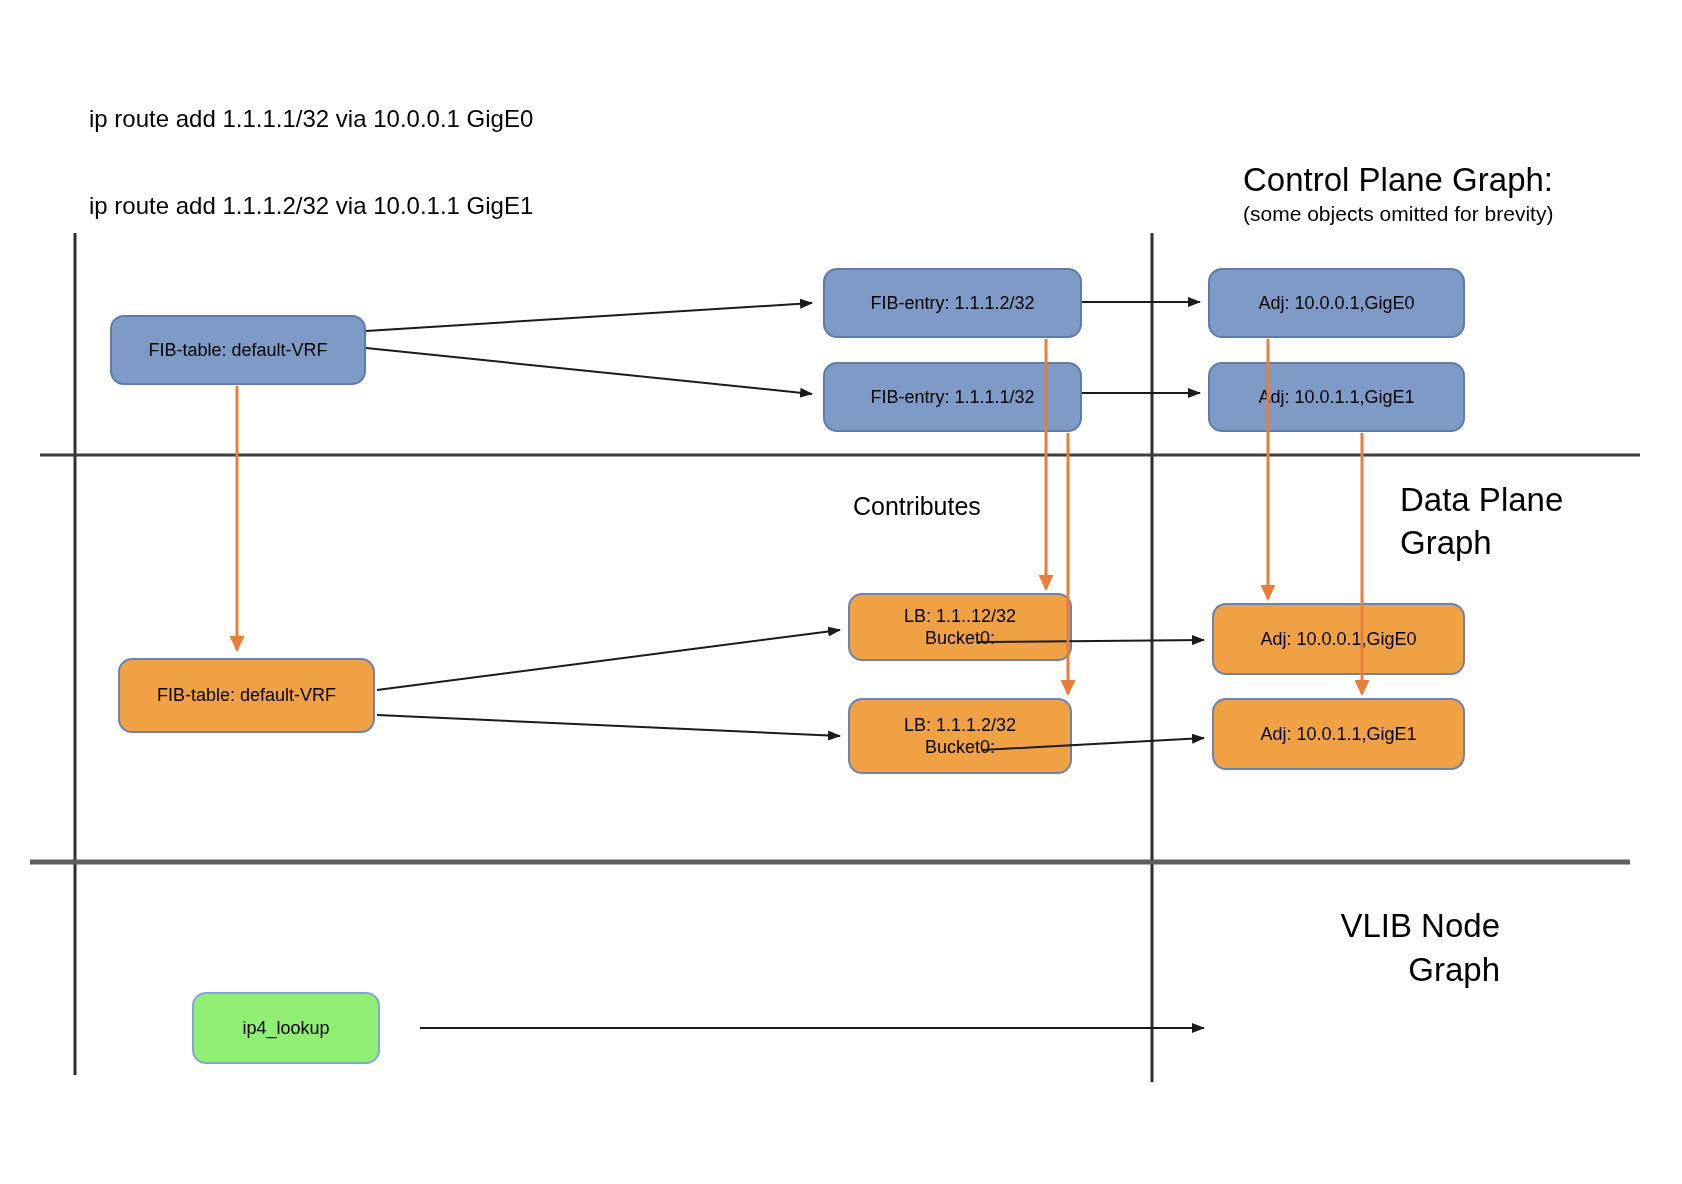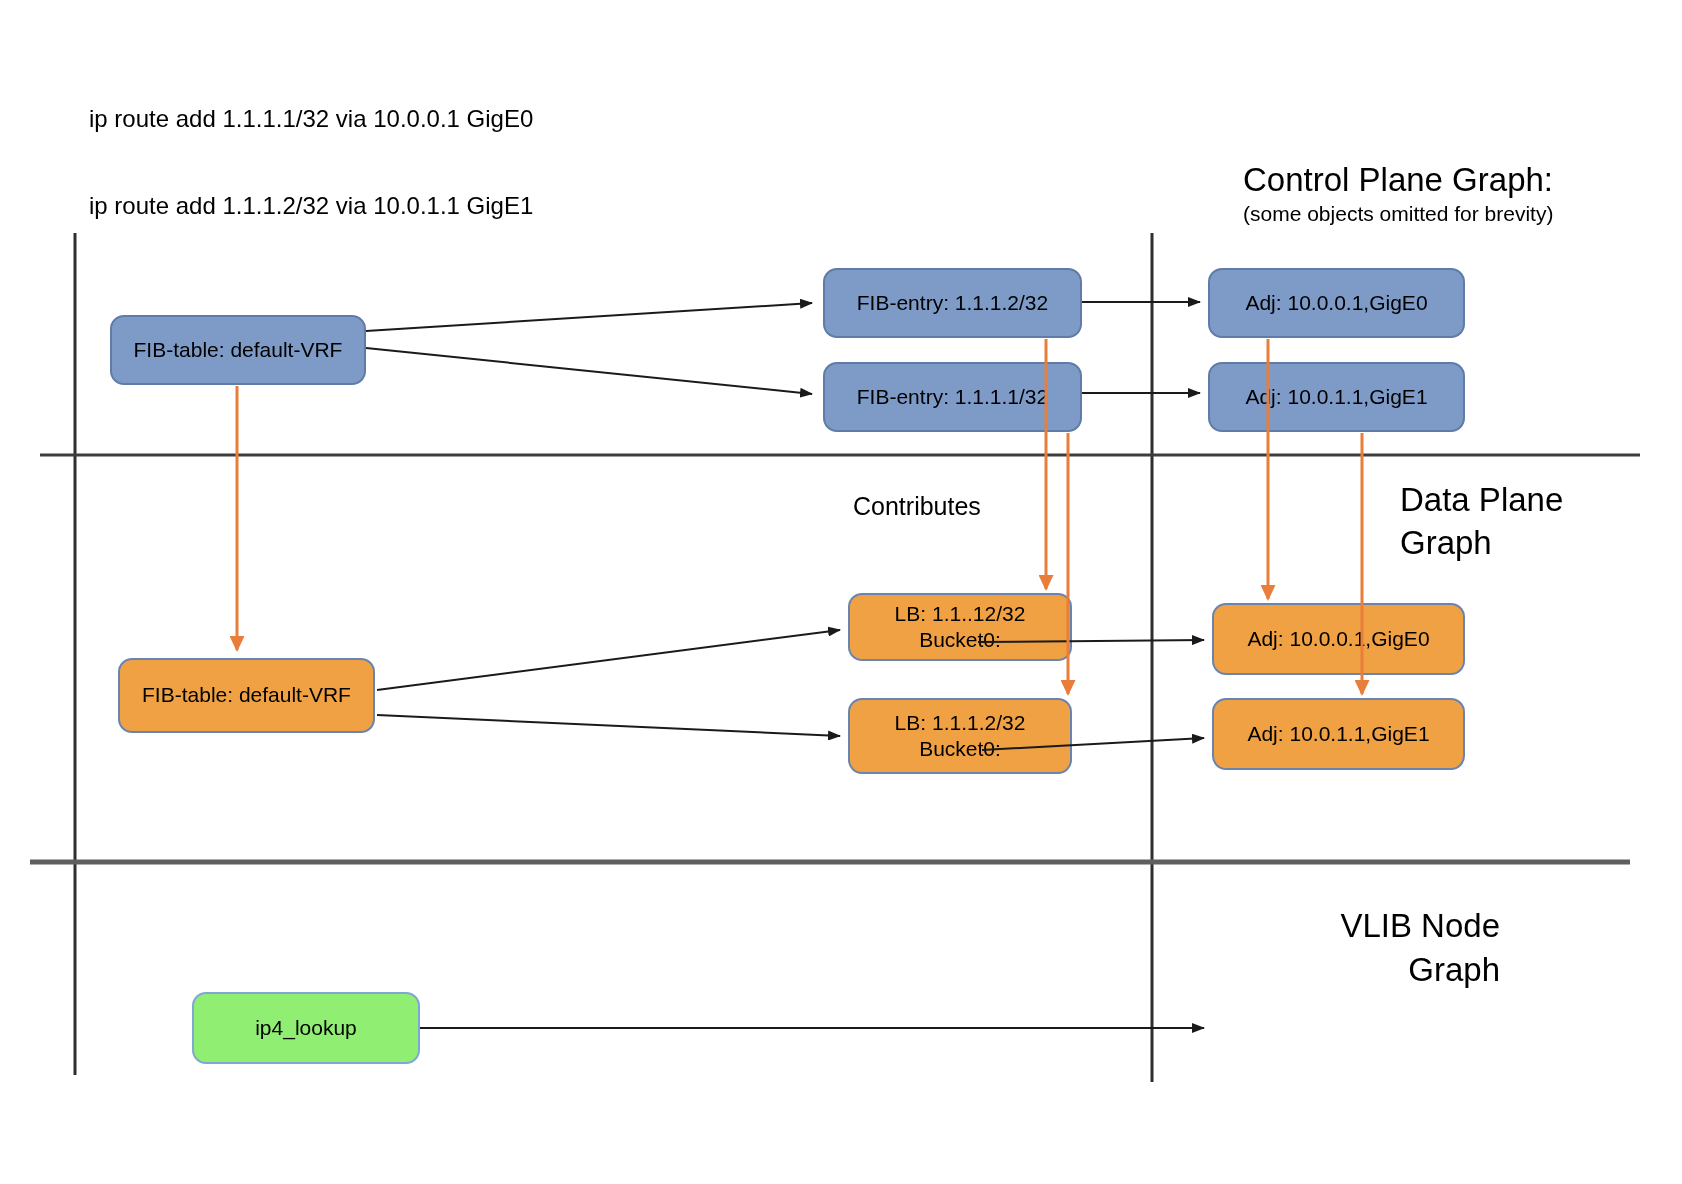--- a/index.html
+++ b/index.html
@@ -13,21 +13,21 @@
   }
   .overlay{
     position:absolute;left:0;top:0;width:1682px;height:1184px;
     pointer-events:none;
   }
   .node{
     position:absolute;
     display:flex;align-items:center;justify-content:center;
     text-align:center;
     border-radius:14px;
-    font-size:21px;
+    font-size:18px;
     line-height:1.25;
     border:2px solid;
     box-sizing:border-box;
   }
   .node.blue{background:#7E9BC8;border-color:#5F7CA8;}
   .node.orange{background:#F0A143;border-color:#6A84B0;}
   .node.green{background:#90EE72;border-color:#7FA7D6;}
   .node .two-line span{display:block;}
   .note{
     position:absolute;left:78px;top:46px;
@@ -109,21 +109,21 @@
       <span>Bucket0:</span>
     </span>
   </div>
   <div class="node orange" style="left:1212px;top:603px;width:253px;height:72px">
     <span>Adj: 10.0.0.1,GigE0</span>
   </div>
   <div class="node orange" style="left:1212px;top:698px;width:253px;height:72px">
     <span>Adj: 10.0.1.1,GigE1</span>
   </div>
 
-  <div class="node green" style="left:192px;top:992px;width:228px;height:72px">
+  <div class="node green" style="left:192px;top:992px;width:188px;height:72px">
     <span>ip4_lookup</span>
   </div>
 
   <svg class="overlay" viewBox="0 0 1682 1184" xmlns="http://www.w3.org/2000/svg">
     <defs>
       <marker id="ab" markerUnits="userSpaceOnUse" markerWidth="14" markerHeight="10" refX="12" refY="5" orient="auto">
         <path d="M0,0 L13,5 L0,10 Z" fill="#1A1A1A"></path>
       </marker>
       <marker id="ao" markerUnits="userSpaceOnUse" markerWidth="17" markerHeight="15" refX="14" refY="7.5" orient="auto">
         <path d="M0,0 L16,7.5 L0,15 Z" fill="#E97E3A"></path>

